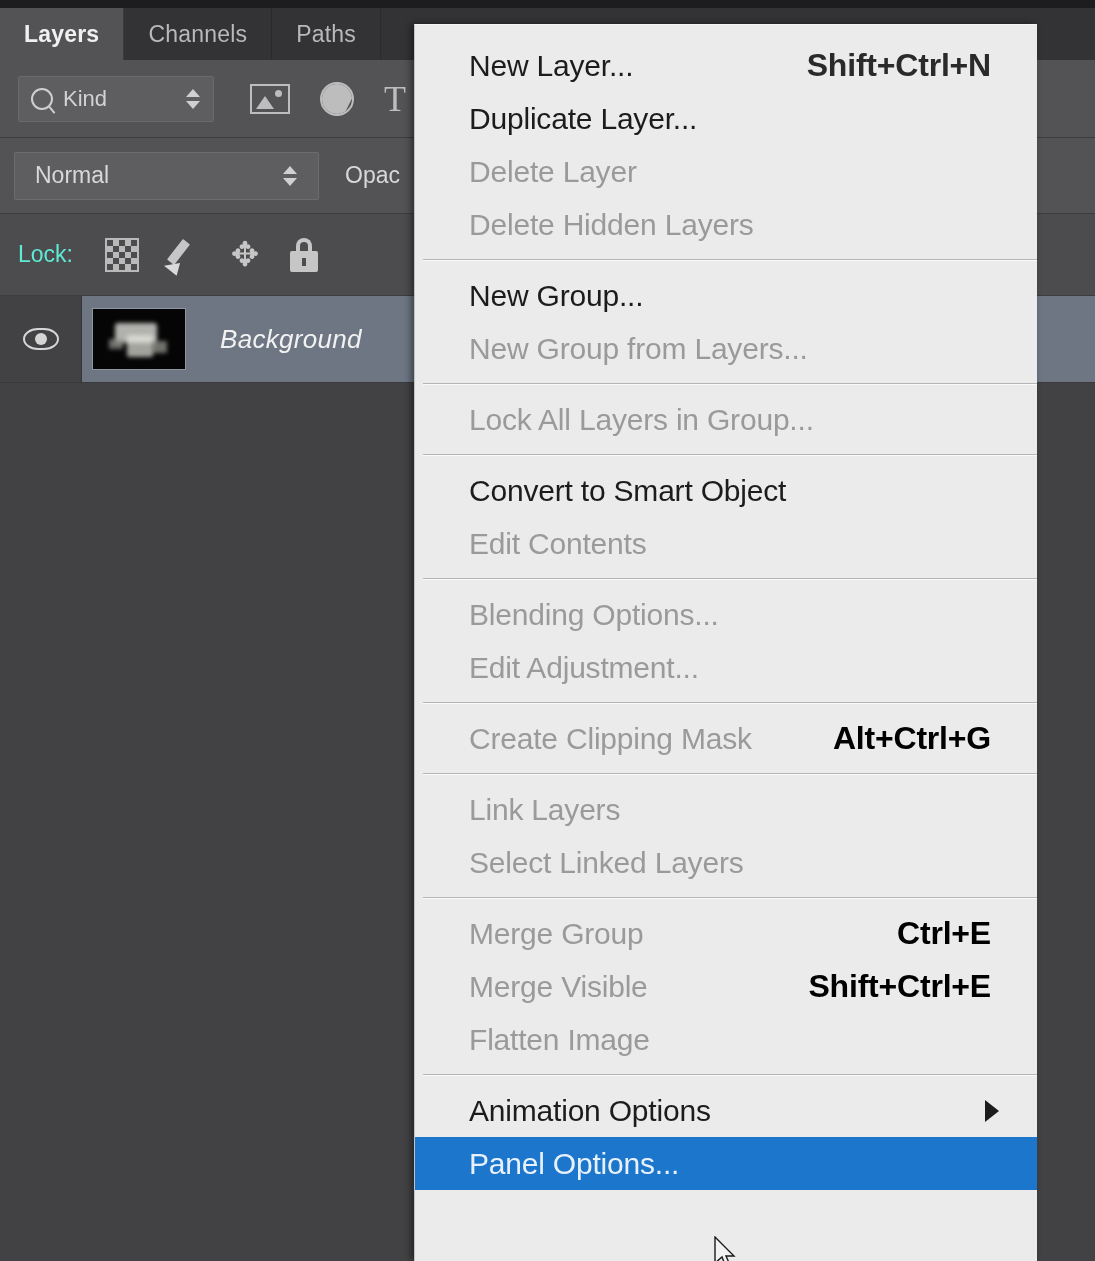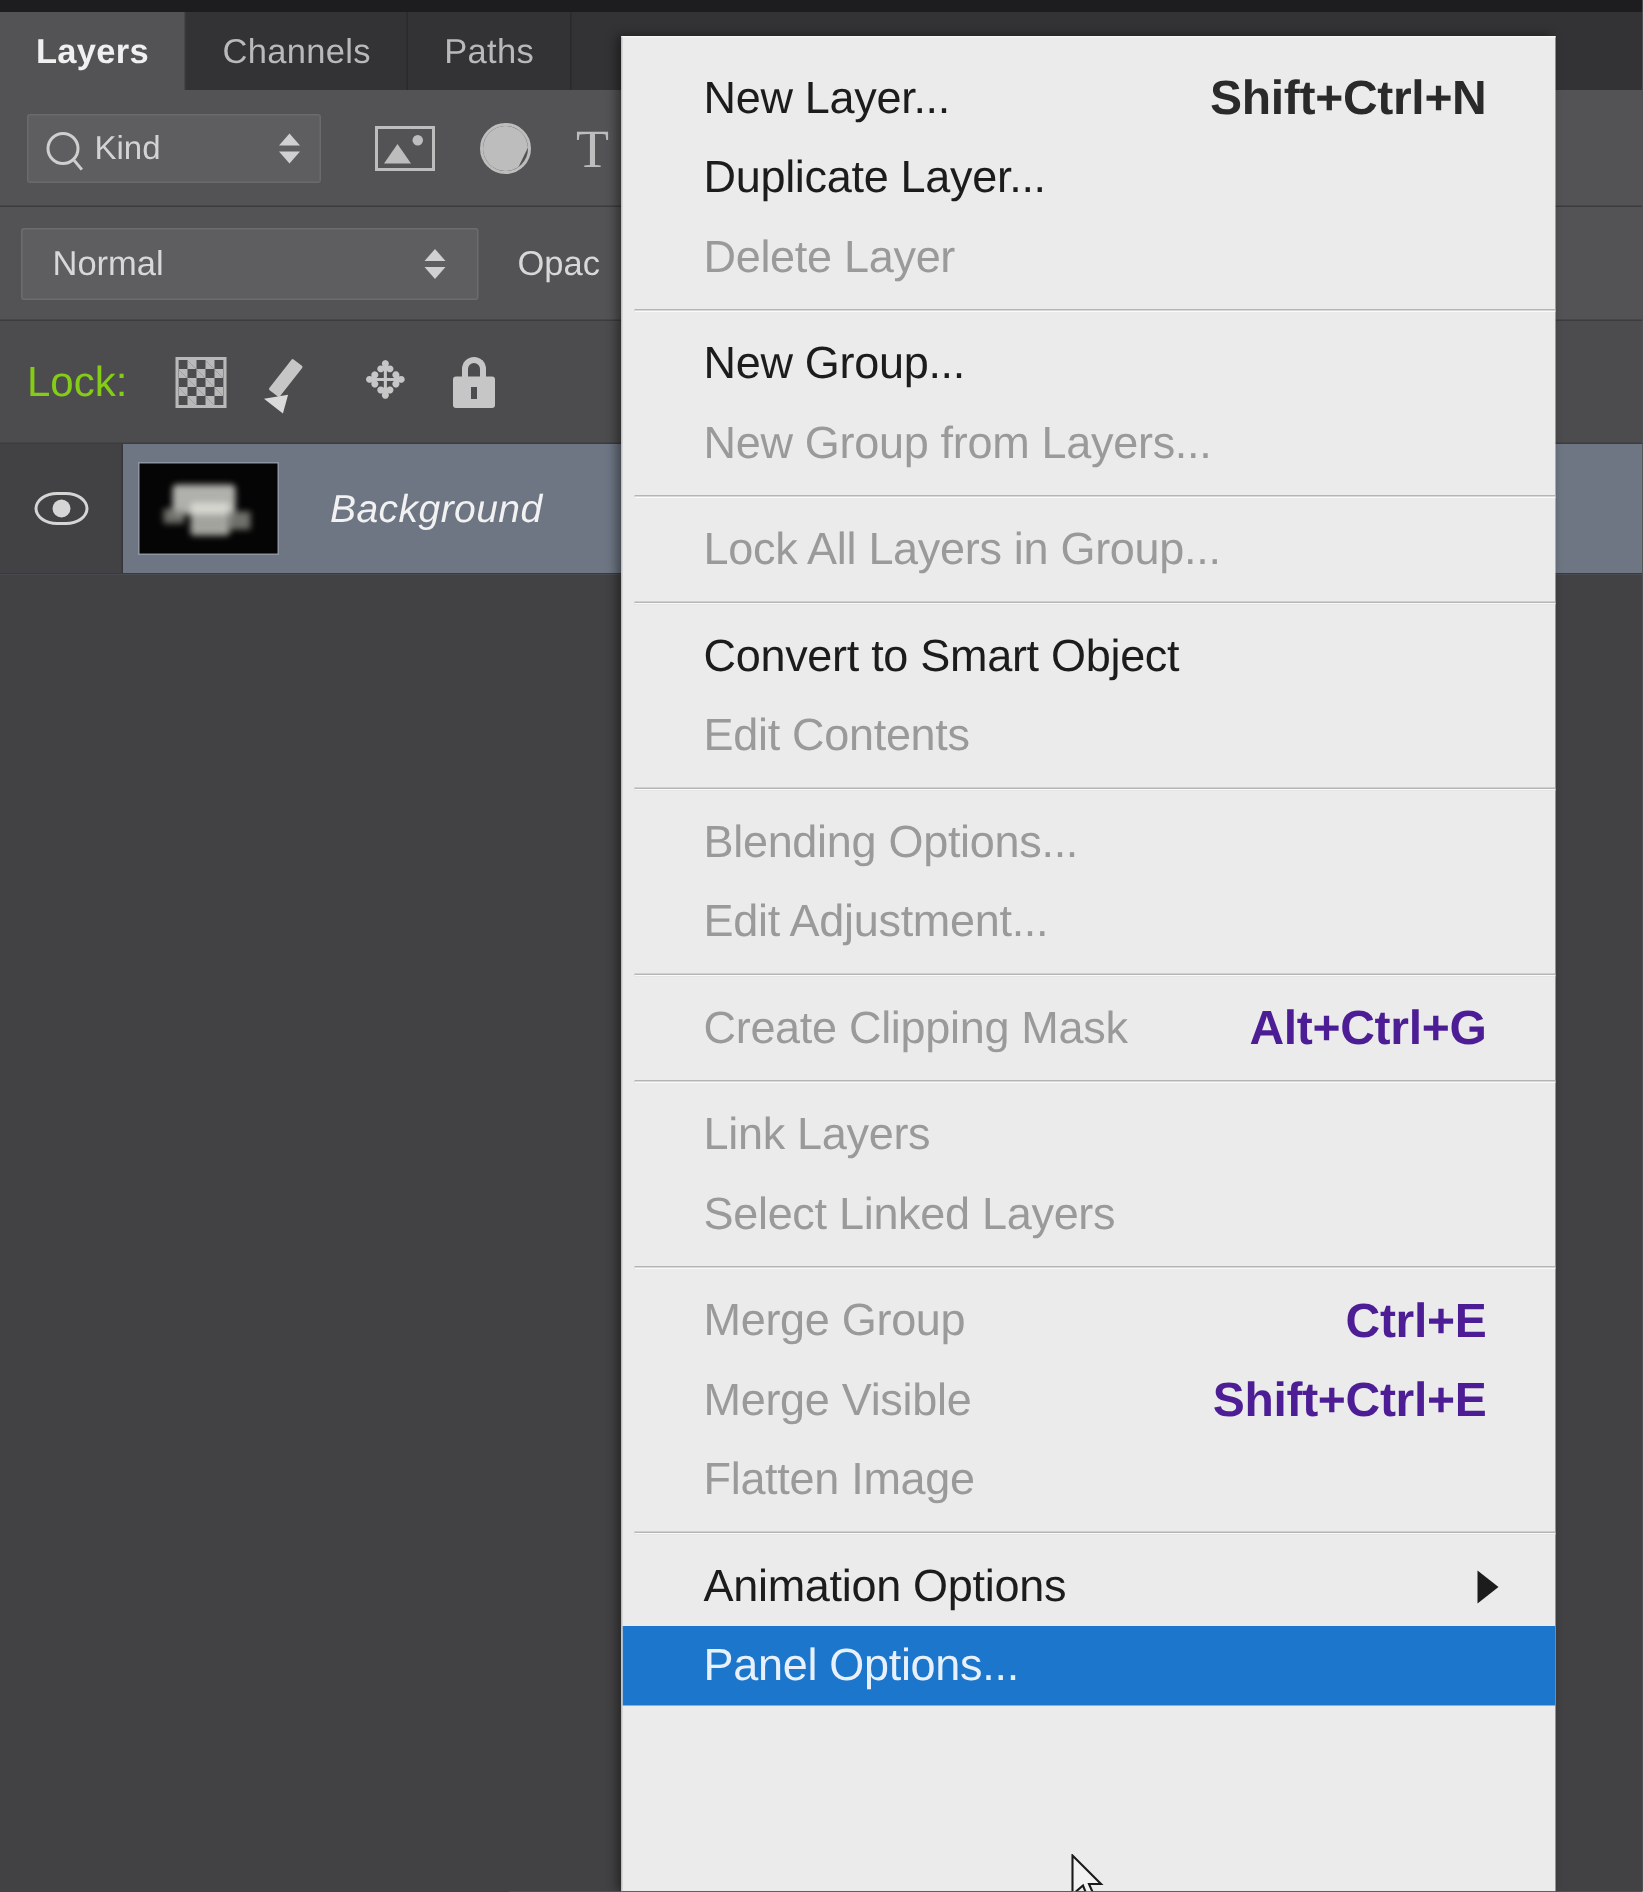--- a/index.html
+++ b/index.html
@@ -214,22 +214,22 @@
     width: 1095px; height: 82px;
     background: #4c4c4e;
     border-bottom: 1px solid #3c3c3e;
     display: flex;
     align-items: center;
     padding-left: 18px;
     box-sizing: border-box;
     gap: 26px;
   }
   .lock-text {
-    color: #84cc16;
-    font-size: 28px;
+    color: #5eead4;
+    font-size: 23px;
     margin-right: 6px;
   }
   .ico-checker {
     width: 34px; height: 34px;
     background:
       linear-gradient(45deg,#b9b9ba 25%,transparent 25%,transparent 75%,#b9b9ba 75%),
       linear-gradient(45deg,#b9b9ba 25%,transparent 25%,transparent 75%,#b9b9ba 75%),
       #4c4c4e;
     background-size: 12px 12px;
     background-position: 0 0, 6px 6px;
@@ -420,21 +420,21 @@
   .menu-item.disabled .mi-label { color: #9a9a9a; }
   .mi-shortcut {
     margin-left: auto;
     font-size: 32px;
     color: #2a2a2a;
     white-space: nowrap;
     letter-spacing: -.2px;
     padding-right: 22px;
     font-weight: bold;
   }
-  .menu-item.disabled .mi-shortcut { color: #4c1d95; }
+  .menu-item.disabled .mi-shortcut { color: #000000; }
   .menu-item.highlight {
     background: #1b76cc;
   }
   .menu-item.highlight .mi-label { color: #e8f1fb; }
   .mi-arrow {
     margin-left: auto;
     width: 0; height: 0;
     border-top: 11px solid transparent;
     border-bottom: 11px solid transparent;
     border-left: 14px solid #1c1c1c;
@@ -536,20 +536,23 @@
   <div class="menu-item">
         <span class="mi-label">New Layer...</span>
         <span class="mi-shortcut">Shift+Ctrl+N</span>
       </div>
       <div class="menu-item">
         <span class="mi-label">Duplicate Layer...</span>
       </div>
       <div class="menu-item disabled">
         <span class="mi-label">Delete Layer</span>
       </div>
+      <div class="menu-item disabled">
+        <span class="mi-label">Delete Hidden Layers</span>
+      </div>
       <div class="menu-sep"></div>
       <div class="menu-item">
         <span class="mi-label">New Group...</span>
       </div>
       <div class="menu-item disabled">
         <span class="mi-label">New Group from Layers...</span>
       </div>
       <div class="menu-sep"></div>
       <div class="menu-item disabled">
         <span class="mi-label">Lock All Layers in Group...</span>

